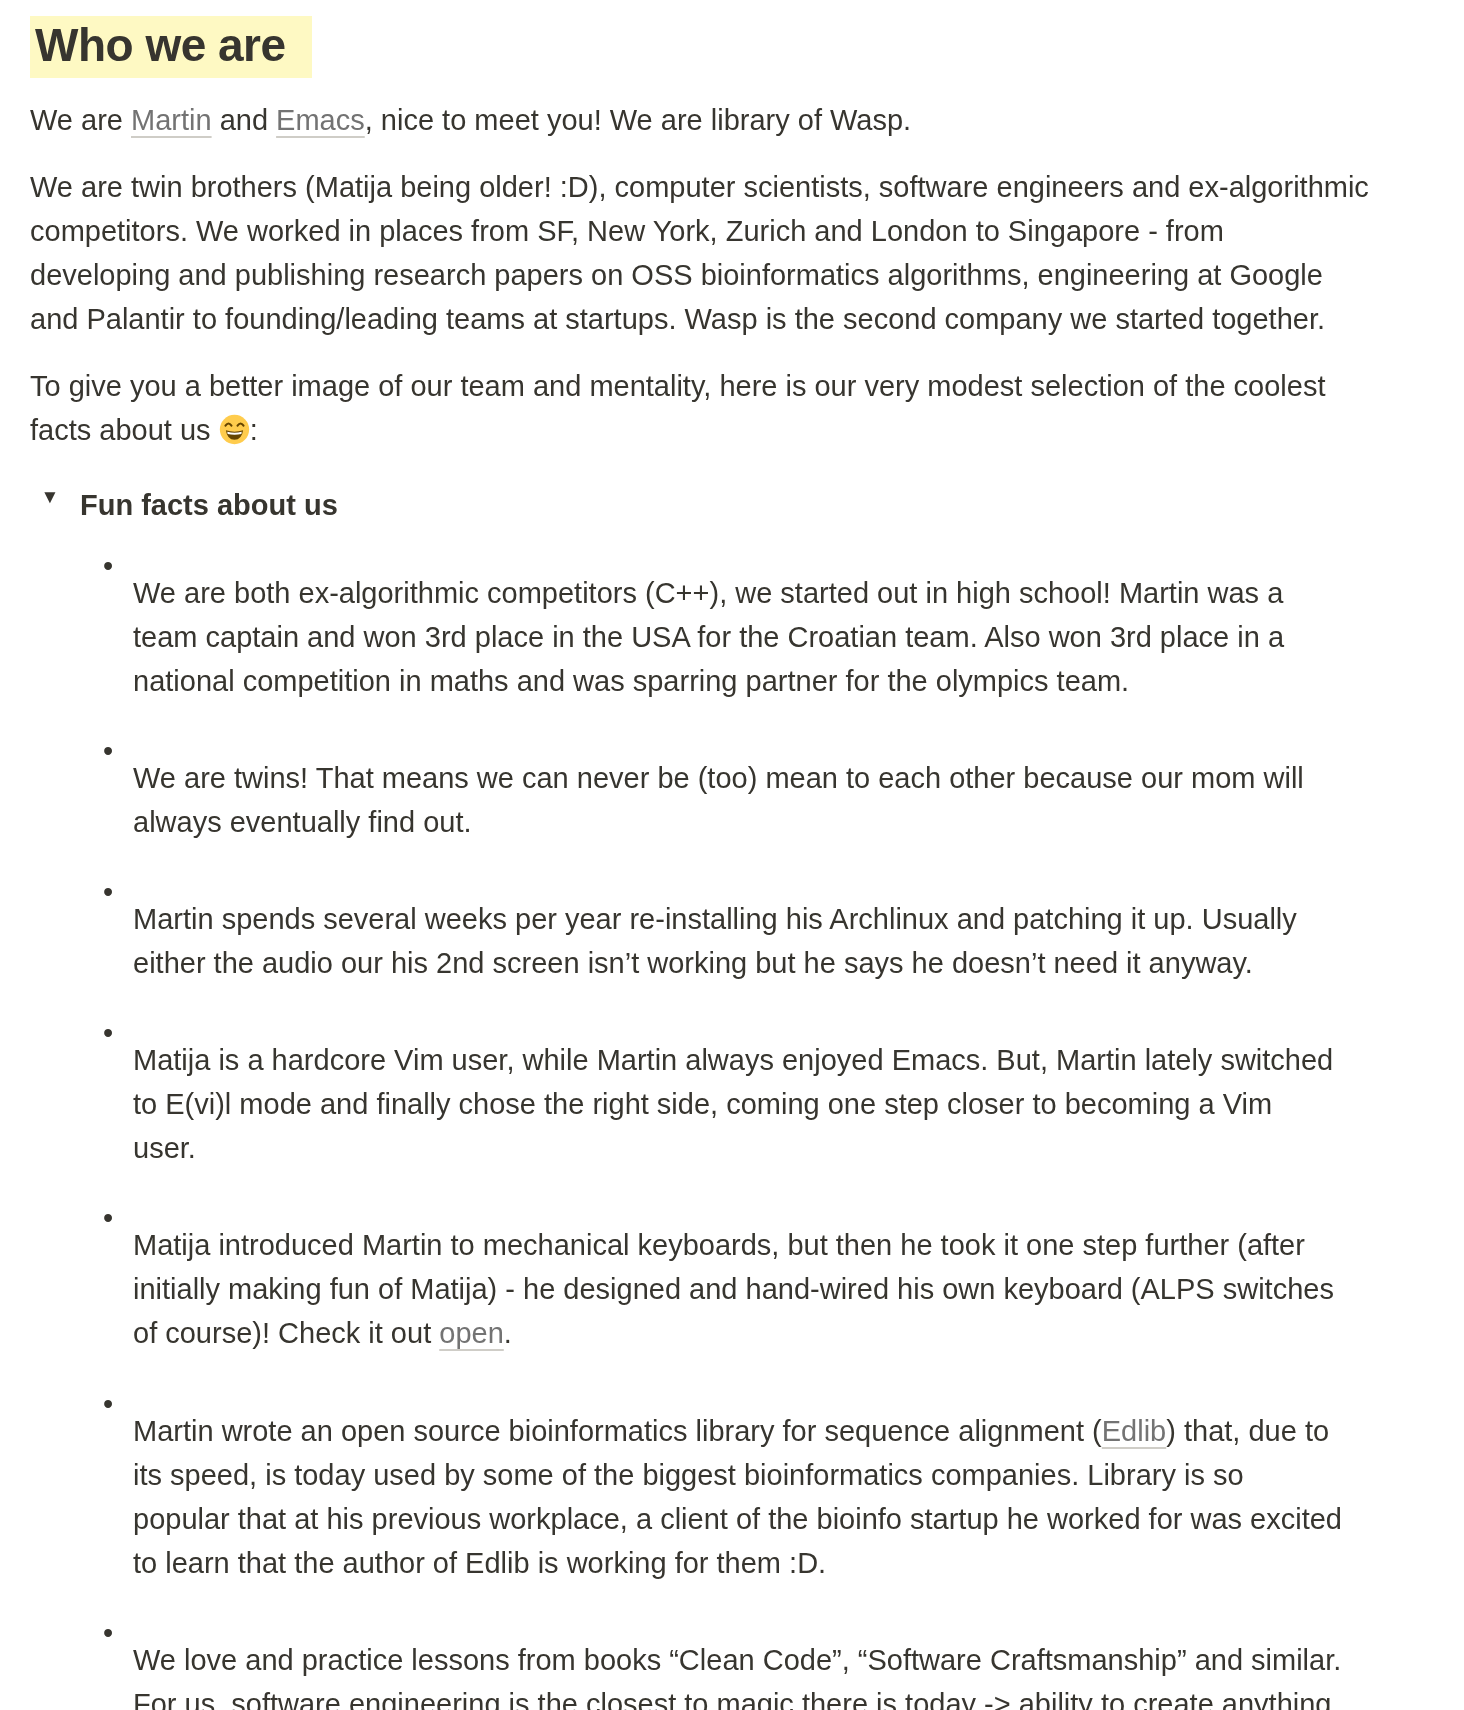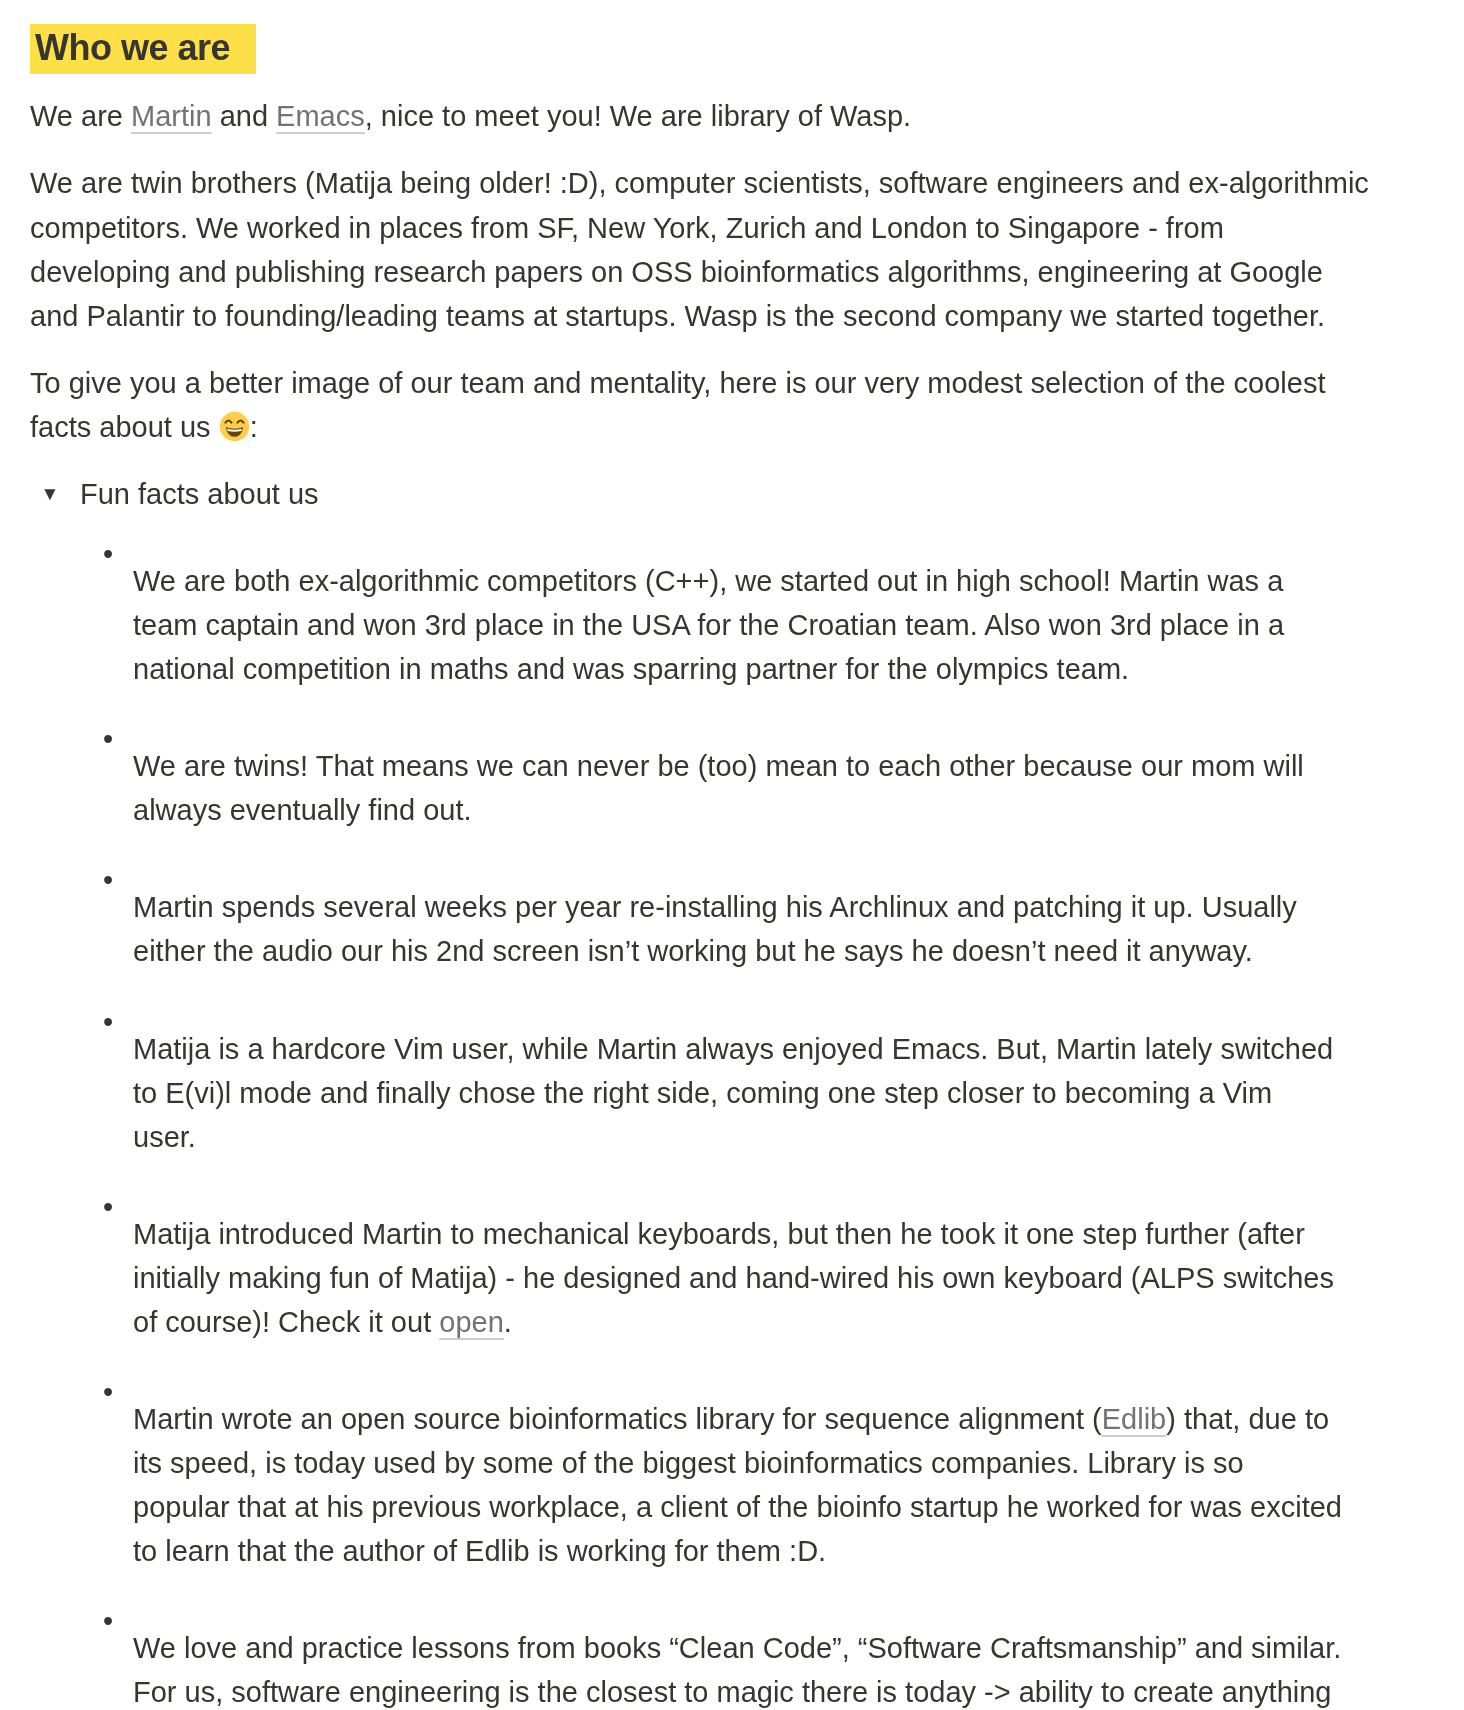--- a/index.html
+++ b/index.html
@@ -13,26 +13,26 @@
     box-sizing: border-box;
     padding: 12px 30px 40px 30px;
     font-family: "Liberation Sans", "DejaVu Sans", sans-serif;
     color: #37352f;
     font-size: 29px;
     line-height: 1.52;
     -webkit-font-smoothing: antialiased;
   }
   .page-title {
     display: inline-block;
-    background: #fde047;
-    font-size: 36px;
+    background: #fef9c3;
+    font-size: 46px;
     font-weight: 700;
     line-height: 1.15;
     padding: 3px 26px 6px 5px;
-    margin: 12px 0 20px 0;
+    margin: 4px 0 20px 0;
     letter-spacing: -0.5px;
   }
   p.block {
     margin: 0 0 23px 0;
     max-width: 1340px;
   }
   .inline-link {
     color: #737373;
     text-decoration: underline;
     text-decoration-color: #cfcdc7;
@@ -55,22 +55,23 @@
     flex: none;
     width: 40px;
     text-align: center;
     font-size: 19px;
     line-height: 44px;
     color: #37352f;
     cursor: pointer;
     user-select: none;
   }
   .toggle-label {
-    font-weight: 400;
+    font-weight: 700;
     margin-left: 10px;
+    margin-top: 8px;
   }
   ul.facts-list {
     list-style: none;
     margin: 16px 0 0 0;
     padding: 0 0 0 73px;
   }
   ul.facts-list li {
     display: flex;
     align-items: flex-start;
     margin-bottom: 26px;

